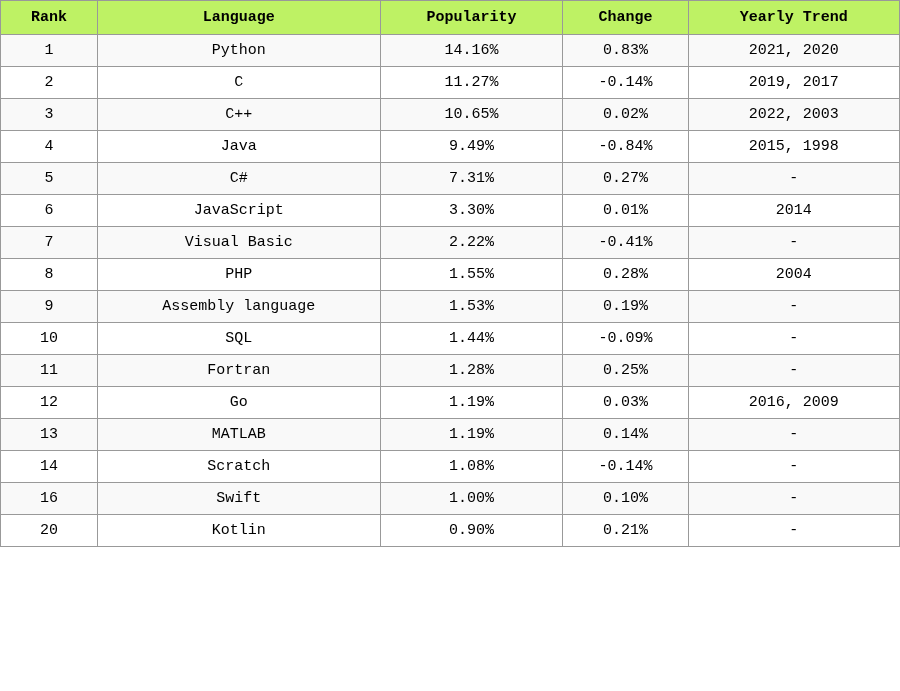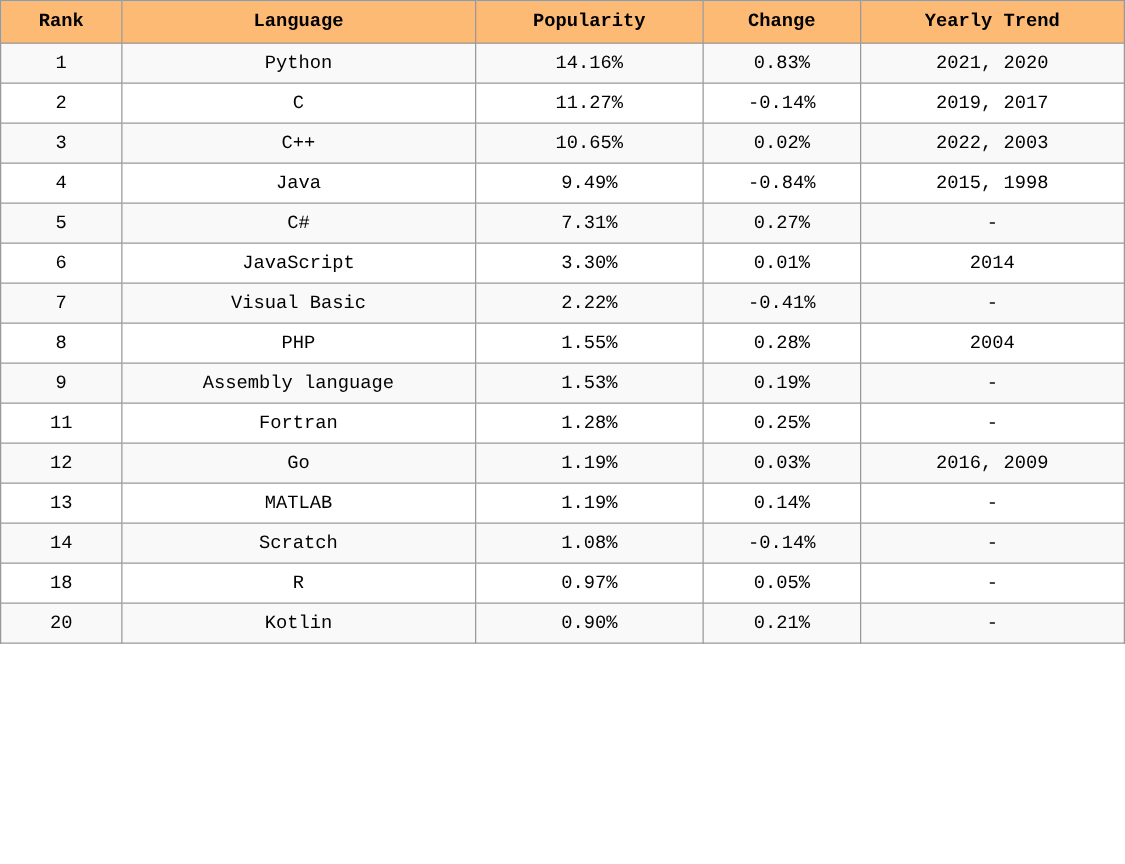--- a/index.html
+++ b/index.html
@@ -32,21 +32,21 @@
 
     thead tr {
       background: #ffffff;
     }
 
     th {
       border: 1px solid #999;
       padding: 8px 12px;
       font-weight: bold;
       font-size: 15px;
-      background: #fdba74;
+      background: #bef264;
     }
 
     td {
       border: 1px solid #999;
       padding: 7px 12px;
       text-align: center;
       background: #ffffff;
     }
 
     tr:nth-child(odd) td {
@@ -129,20 +129,27 @@
           <td>2004</td>
         </tr>
         <tr>
           <td>9</td>
           <td>Assembly language</td>
           <td>1.53%</td>
           <td>0.19%</td>
           <td>-</td>
         </tr>
         <tr>
+          <td>10</td>
+          <td>SQL</td>
+          <td>1.44%</td>
+          <td>-0.09%</td>
+          <td>-</td>
+        </tr>
+        <tr>
           <td>11</td>
           <td>Fortran</td>
           <td>1.28%</td>
           <td>0.25%</td>
           <td>-</td>
         </tr>
         <tr>
           <td>12</td>
           <td>Go</td>
           <td>1.19%</td>
@@ -157,24 +164,24 @@
           <td>-</td>
         </tr>
         <tr>
           <td>14</td>
           <td>Scratch</td>
           <td>1.08%</td>
           <td>-0.14%</td>
           <td>-</td>
         </tr>
         <tr>
-          <td>18</td>
-          <td>R</td>
-          <td>0.97%</td>
-          <td>0.05%</td>
+          <td>16</td>
+          <td>Swift</td>
+          <td>1.00%</td>
+          <td>0.10%</td>
           <td>-</td>
         </tr>
         <tr>
           <td>20</td>
           <td>Kotlin</td>
           <td>0.90%</td>
           <td>0.21%</td>
           <td>-</td>
         </tr>
       </tbody>

